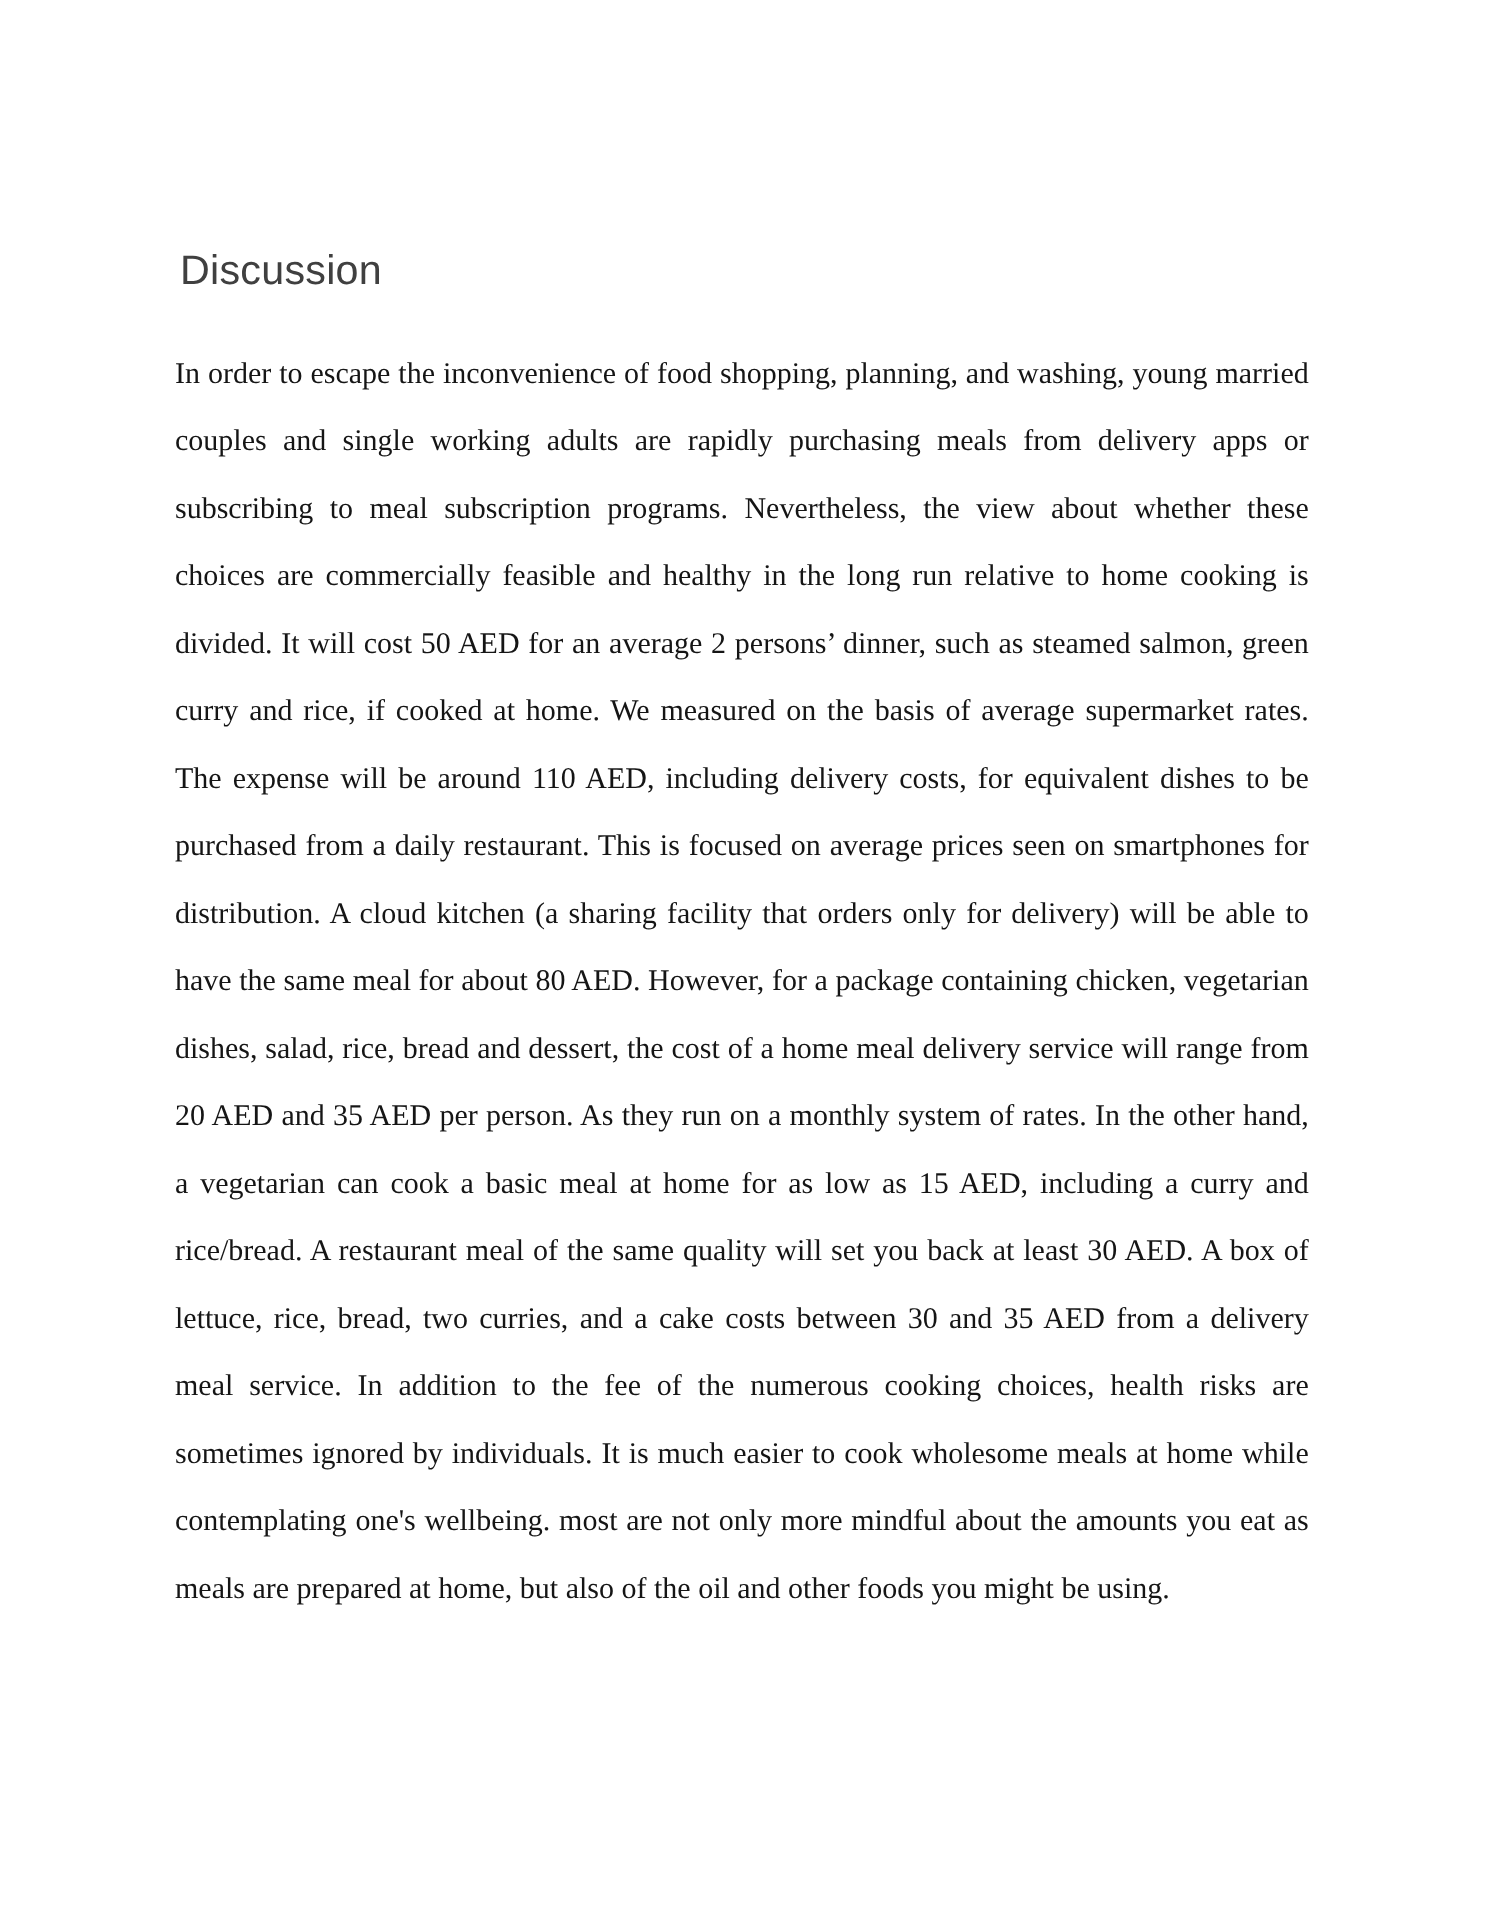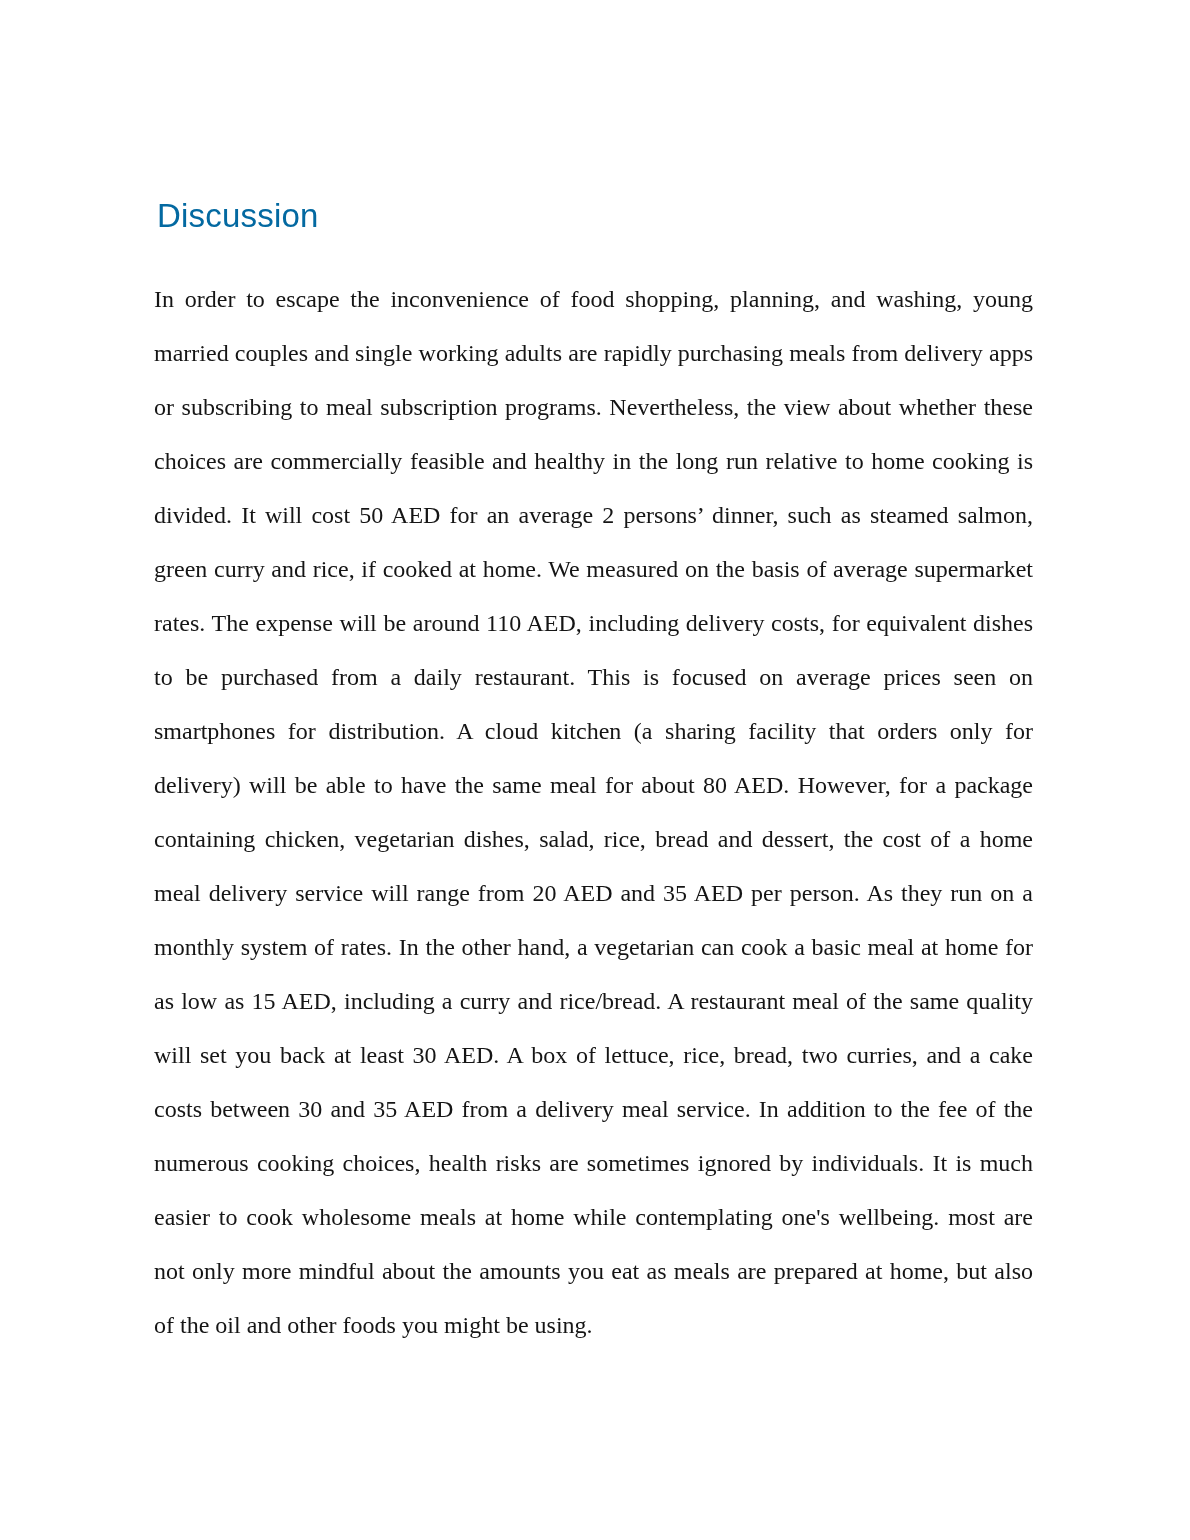--- a/index.html
+++ b/index.html
@@ -15,30 +15,30 @@
     box-sizing: border-box;
     padding: 196px 143px 0 140px;
     overflow: hidden;
   }
   .doc-heading {
     font-family: "Liberation Sans", sans-serif;
     font-weight: 400;
     font-size: 33px;
     line-height: 1.2;
     letter-spacing: 0.2px;
-    color: #0369a1;
-    margin: 0 0 36px 17px;
+    color: #404040;
+    margin: 0 0 36px 4px;
   }
   .doc-paragraph {
     font-family: "Liberation Serif", serif;
     font-size: 24px;
     line-height: 54px;
     color: #151515;
     text-align: justify;
-    margin: 14px;
+    margin: 0;
   }
 </style>
 </head>
 <body>
 
 <div class="page">
   <h1 class="doc-heading">Discussion</h1>
   <p class="doc-paragraph">In order to escape the inconvenience of food shopping, planning, and washing, young married couples and single working adults are rapidly purchasing meals from delivery apps or subscribing to meal subscription programs. Nevertheless, the view about whether these choices are commercially feasible and healthy in the long run relative to home cooking is divided. It will cost 50 AED for an average 2 persons’ dinner, such as steamed salmon, green curry and rice, if cooked at home. We measured on the basis of average supermarket rates. The expense will be around 110 AED, including delivery costs, for equivalent dishes to be purchased from a daily restaurant. This is focused on average prices seen on smartphones for distribution. A cloud kitchen (a sharing facility that orders only for delivery) will be able to have the same meal for about 80 AED. However, for a package containing chicken, vegetarian dishes, salad, rice, bread and dessert, the cost of a home meal delivery service will range from 20 AED and 35 AED per person. As they run on a monthly system of rates. In the other hand, a vegetarian can cook a basic meal at home for as low as 15 AED, including a curry and rice/bread. A restaurant meal of the same quality will set you back at least 30 AED. A box of lettuce, rice, bread, two curries, and a cake costs between 30 and 35 AED from a delivery meal service. In addition to the fee of the numerous cooking choices, health risks are sometimes ignored by individuals. It is much easier to cook wholesome meals at home while contemplating one's wellbeing. most are not only more mindful about the amounts you eat as meals are prepared at home, but also of the oil and other foods you might be using.</p>
 </div>
 

